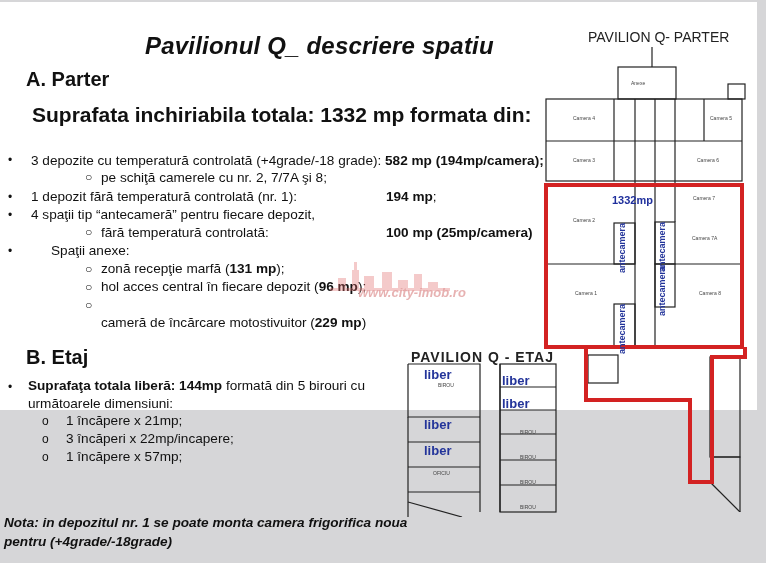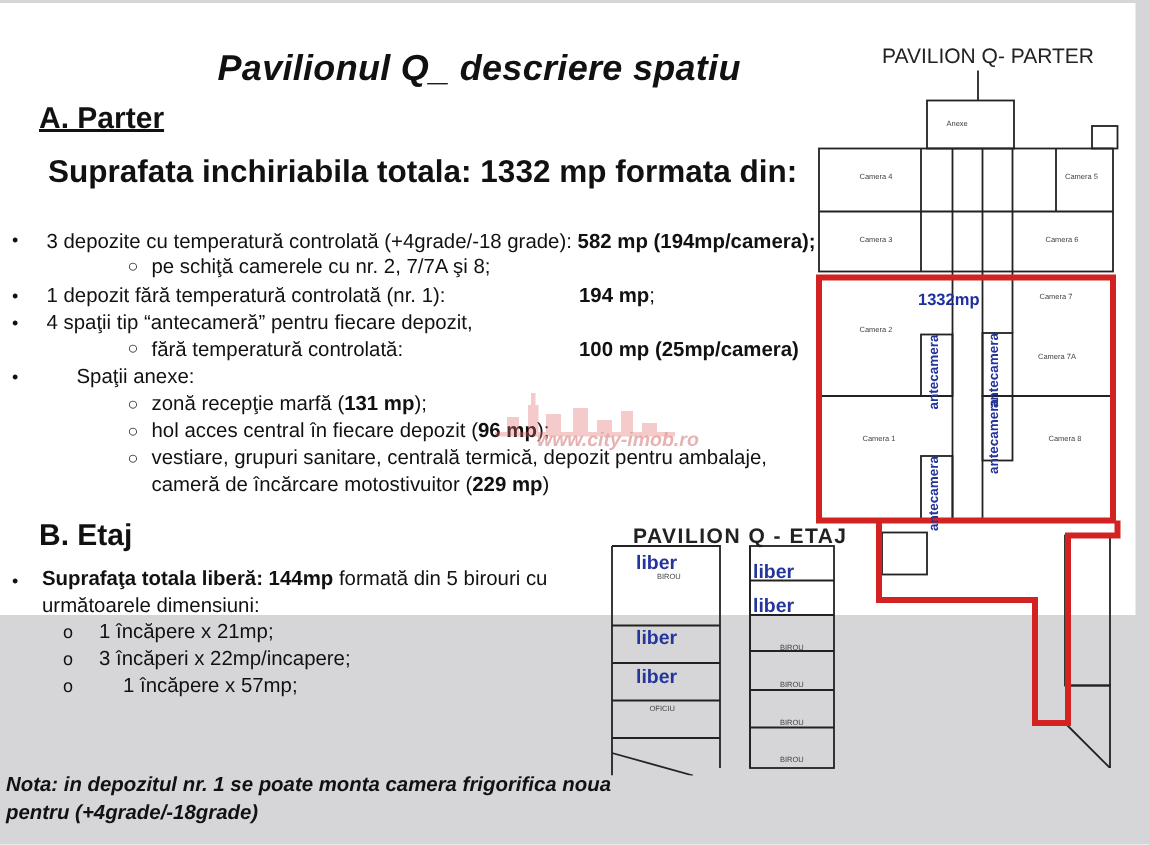--- a/index.html
+++ b/index.html
@@ -1,19 +1,19 @@
 <!DOCTYPE html>
 <html><head>
 <meta charset="utf-8">
 <style>
   html,body{margin:0;padding:0;}
   body{width:766px;height:563px;overflow:hidden;background:#d6d6d8;position:relative;font-family:"Liberation Sans",sans-serif;color:#111;}
   .slide{position:absolute;left:0;top:2px;width:757px;height:408px;background:#fff;}
   .title{position:absolute;left:145px;top:30px;font-size:24px;font-weight:bold;font-style:italic;white-space:nowrap;letter-spacing:0.2px;}
-  .h-a{position:absolute;left:26px;top:66px;font-size:20px;font-weight:bold;text-decoration:underline;}
+  .h-a{position:absolute;left:26px;top:66px;font-size:20px;font-weight:bold;}
   .sub{position:absolute;left:32px;top:101px;font-size:21px;font-weight:bold;white-space:nowrap;}
   .txt{position:absolute;font-size:13.6px;white-space:nowrap;line-height:18px;}
   .bullet{position:absolute;font-size:12px;}
   .circ{position:absolute;font-size:12px;}
   b{font-weight:bold;}
   .h-b{position:absolute;left:26px;top:344px;font-size:20px;font-weight:bold;}
   .note{position:absolute;left:4px;top:511px;font-size:13.6px;font-weight:bold;font-style:italic;line-height:19px;}
   .plan{position:absolute;}
   .plan-title{position:absolute;font-size:14px;color:#222;white-space:nowrap;}
   .watermark{position:absolute;left:330px;top:258px;width:120px;height:42px;opacity:0.35;}
@@ -51,21 +51,20 @@
   <div class="txt" style="left:386px;top:222px;font-weight:bold;">100 mp (25mp/camera)</div>
 
   <span class="bullet" style="left:8px;top:242px;">•</span>
   <div class="txt" style="left:31px;top:240px;margin-left:20px;">Spaţii anexe:</div>
 
   <span class="circ" style="left:85px;top:260px;">○</span>
   <div class="txt" style="left:101px;top:258px;"><span>zonă recepţie marfă (</span><b>131 mp</b><span>);</span></div>
   <span class="circ" style="left:85px;top:278px;">○</span>
   <div class="txt" style="left:101px;top:276px;"><span>hol acces central în fiecare depozit (</span><b>96 mp</b><span>);</span></div>
   <span class="circ" style="left:85px;top:296px;">○</span>
-  <div class="txt" style="left:101px;top:294px;">vestiare, grupuri sanitare, centrală termică, depozit pentru ambalaje,</div>
   <div class="txt" style="left:101px;top:312px;"><span>cameră de încărcare motostivuitor (</span><b>229 mp</b><span>)</span></div>
 
   <svg class="watermark" viewBox="0 0 120 42">
     <g fill="#e06a6a">
       <rect x="0" y="28" width="120" height="3"></rect>
       <rect x="8" y="18" width="8" height="12"></rect>
       <rect x="22" y="10" width="7" height="20"></rect>
       <rect x="24" y="2" width="3" height="10"></rect>
       <rect x="34" y="16" width="10" height="14"></rect>
       <rect x="52" y="12" width="10" height="18"></rect>
@@ -78,21 +77,21 @@
 
   <div class="h-b">B. Etaj</div>
   <span class="bullet" style="left:8px;top:378px;">•</span>
   <div class="txt" style="left:28px;top:375px;"><b>Suprafaţa totala liberă: 144mp</b><span> formată din 5 birouri cu</span></div>
   <div class="txt" style="left:28px;top:393px;">următoarele dimensiuni:</div>
   <span class="circ" style="left:42px;top:412px;">o</span>
   <div class="txt" style="left:66px;top:410px;">1 încăpere x 21mp;</div>
   <span class="circ" style="left:42px;top:430px;">o</span>
   <div class="txt" style="left:66px;top:428px;">3 încăperi x 22mp/incapere;</div>
   <span class="circ" style="left:42px;top:448px;">o</span>
-  <div class="txt" style="left:66px;top:446px;margin-left:16px;">1 încăpere x 57mp;</div>
+  <div class="txt" style="left:66px;top:446px;">1 încăpere x 57mp;</div>
 
   <div class="note">
     <div>Nota: in depozitul nr. 1 se poate monta camera frigorifica noua</div>
     <div>pentru (+4grade/-18grade)</div>
   </div>
 
   <div class="plan-title" style="left:588px;top:27px;">PAVILION Q- PARTER</div>
   <svg class="plan" style="left:540px;top:40px;" width="215" height="470" viewBox="0 0 215 470">
     <g stroke="#222" stroke-width="1.2" fill="none">
 
@@ -139,21 +138,21 @@
   <div class="room" style="left:693px;top:193px;">Camera 7</div>
   <div class="room" style="left:692px;top:233px;">Camera 7A</div>
   <div class="room" style="left:575px;top:288px;">Camera 1</div>
   <div class="room" style="left:699px;top:288px;">Camera 8</div>
   <div class="bigarea">1332mp</div>
   <div class="ante" style="left:617px;top:221px;">antecamera</div>
   <div class="ante" style="left:657px;top:220px;">antecamera</div>
   <div class="ante" style="left:657px;top:264px;">antecamera</div>
   <div class="ante" style="left:617px;top:302px;">antecamera</div>
 
-  <div class="plan-title" style="left:411px;top:347px;font-weight:bold;letter-spacing:1px;margin-left:11px;">PAVILION Q - ETAJ</div>
+  <div class="plan-title" style="left:411px;top:347px;font-weight:bold;letter-spacing:1px;">PAVILION Q - ETAJ</div>
   <svg class="plan" style="left:402px;top:360px;" width="160" height="155" viewBox="0 0 160 155">
     <g stroke="#222" stroke-width="1.2" fill="none">
       <path d="M6 2 H78 V150"></path>
       <path d="M6 2 V55 H78"></path>
       <path d="M6 55 V155"></path>
       <line x1="6" y1="80" x2="78" y2="80"></line>
       <line x1="6" y1="105" x2="78" y2="105"></line>
       <line x1="6" y1="130" x2="78" y2="130"></line>
       <path d="M98 2 V150"></path>
       <rect x="98" y="2" width="56" height="148"></rect>

